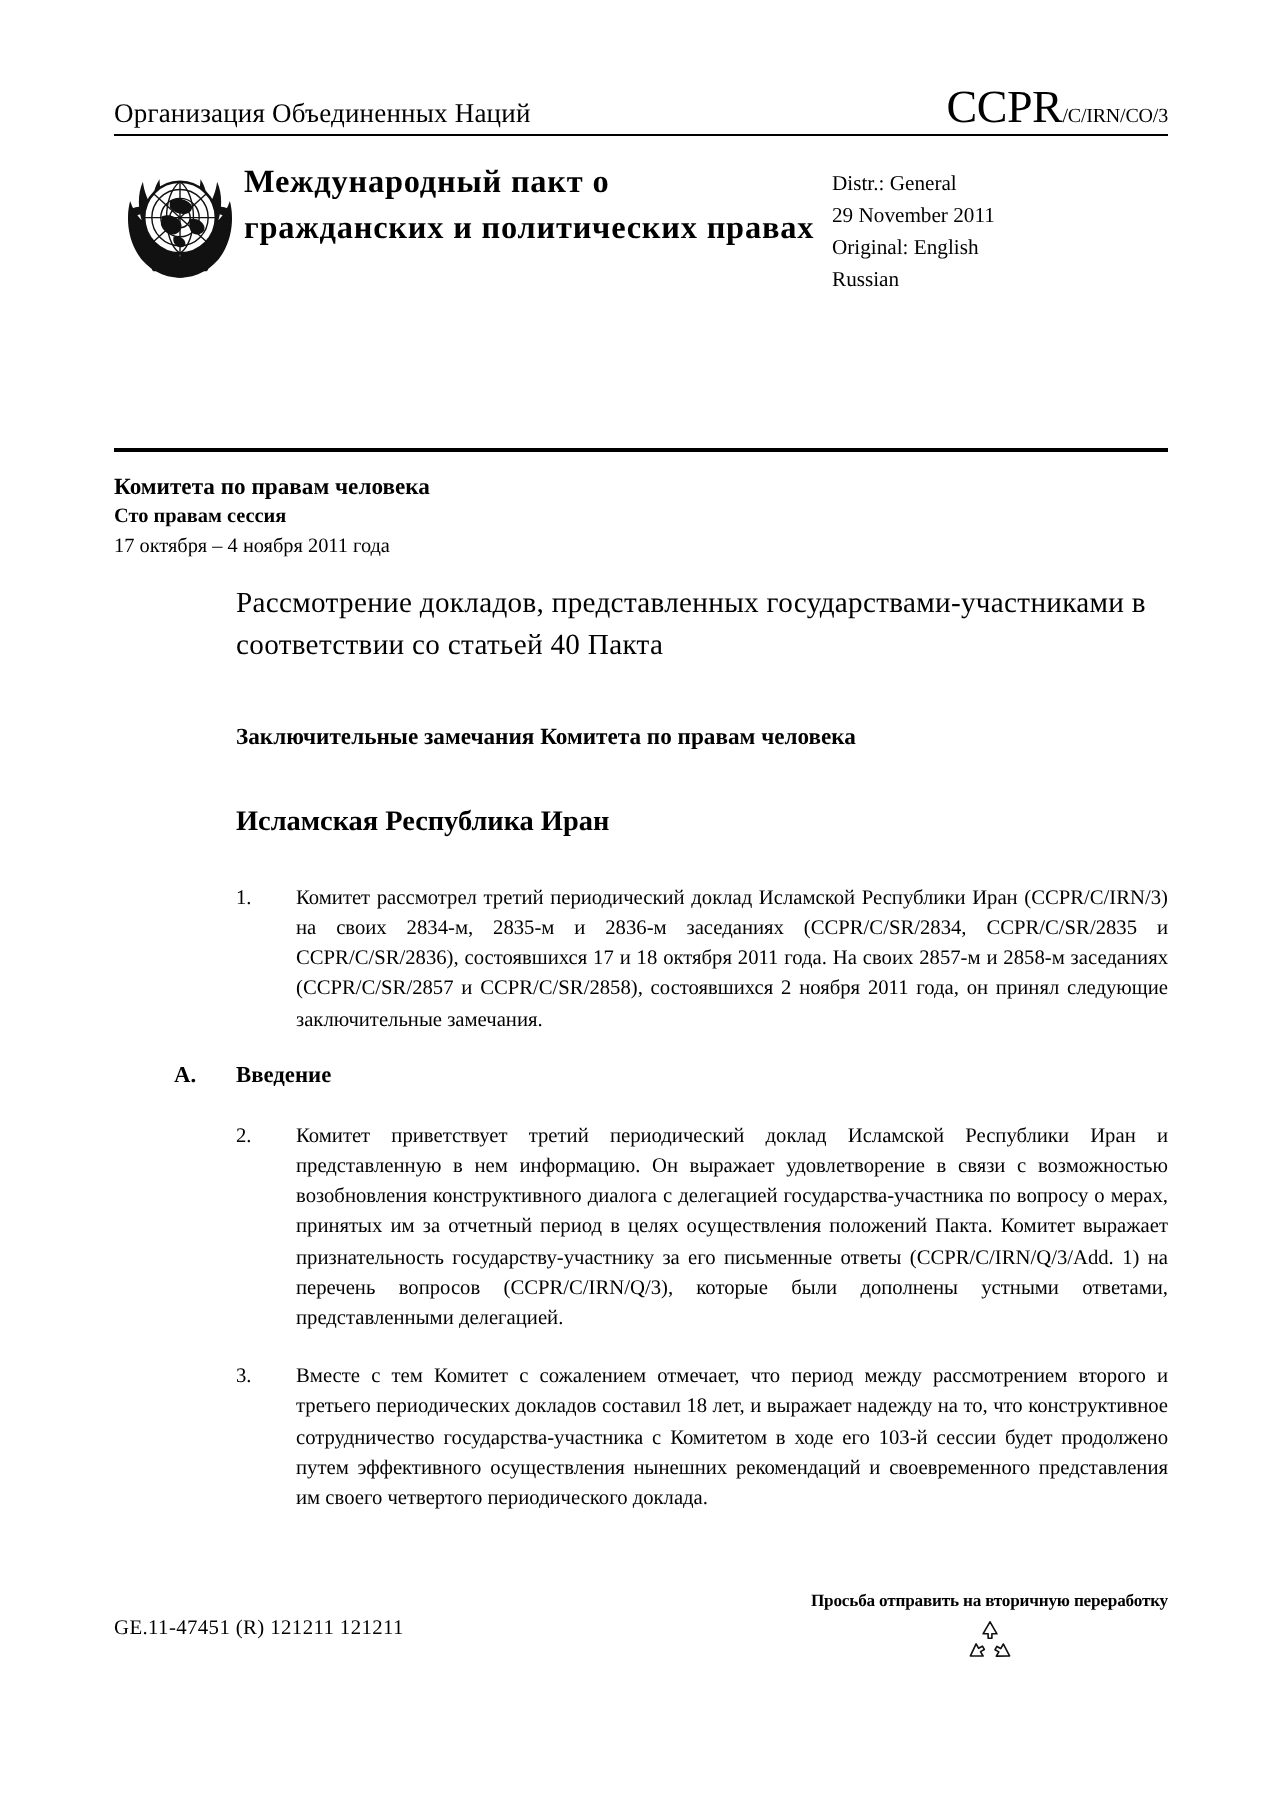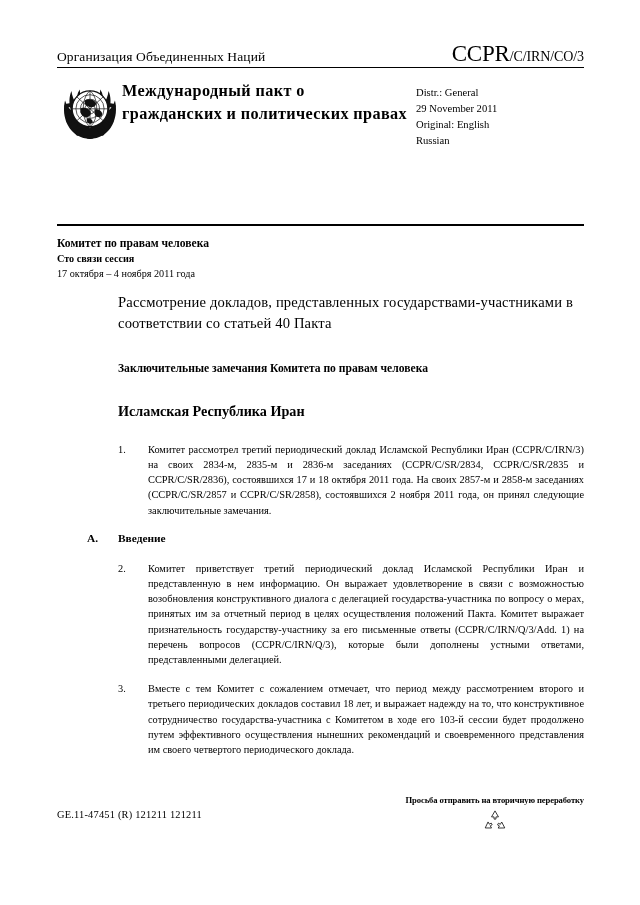--- a/index.html
+++ b/index.html
@@ -44,21 +44,21 @@
   .doc-symbol {
     font-family: "Liberation Serif", "DejaVu Serif", serif;
     white-space: nowrap;
     line-height: 1;
   }
   .doc-symbol .sym-main {
     font-size: 23px;
     letter-spacing: -.2px;
   }
   .doc-symbol .sym-sub {
-    font-size: 14px;
+    font-size: 10px;
     letter-spacing: -.1px;
   }
   .rule-thin {
     border-bottom: 1.1px solid #000;
     width: 100%;
   }
 
   .masthead {
     display: flex;
     align-items: flex-start;
@@ -286,22 +286,22 @@
         <div>29 November 2011</div>
         <div>Original: English</div>
         <div>Russian</div>
       </div>
     </div>
   </div>
 
   <div class="rule-thick"></div>
 
   <div class="committee">
-    <div class="committee-name">Комитет по правам человека</div>
-    <div class="committee-session">Сто связи сессия</div>
+    <div class="committee-name">Комитета по правам человека</div>
+    <div class="committee-session">Сто правам сессия</div>
     <div class="committee-dates">17 октября – 4 ноября 2011 года</div>
   </div>
 
   <div class="content">
 
     <div class="doc-title">Рассмотрение докладов, представленных государствами-участниками в соответствии со статьей 40 Пакта</div>
 
     <div class="subtitle">Заключительные замечания Комитета по правам человека</div>
 
     <div class="country">Исламская Республика Иран</div>

